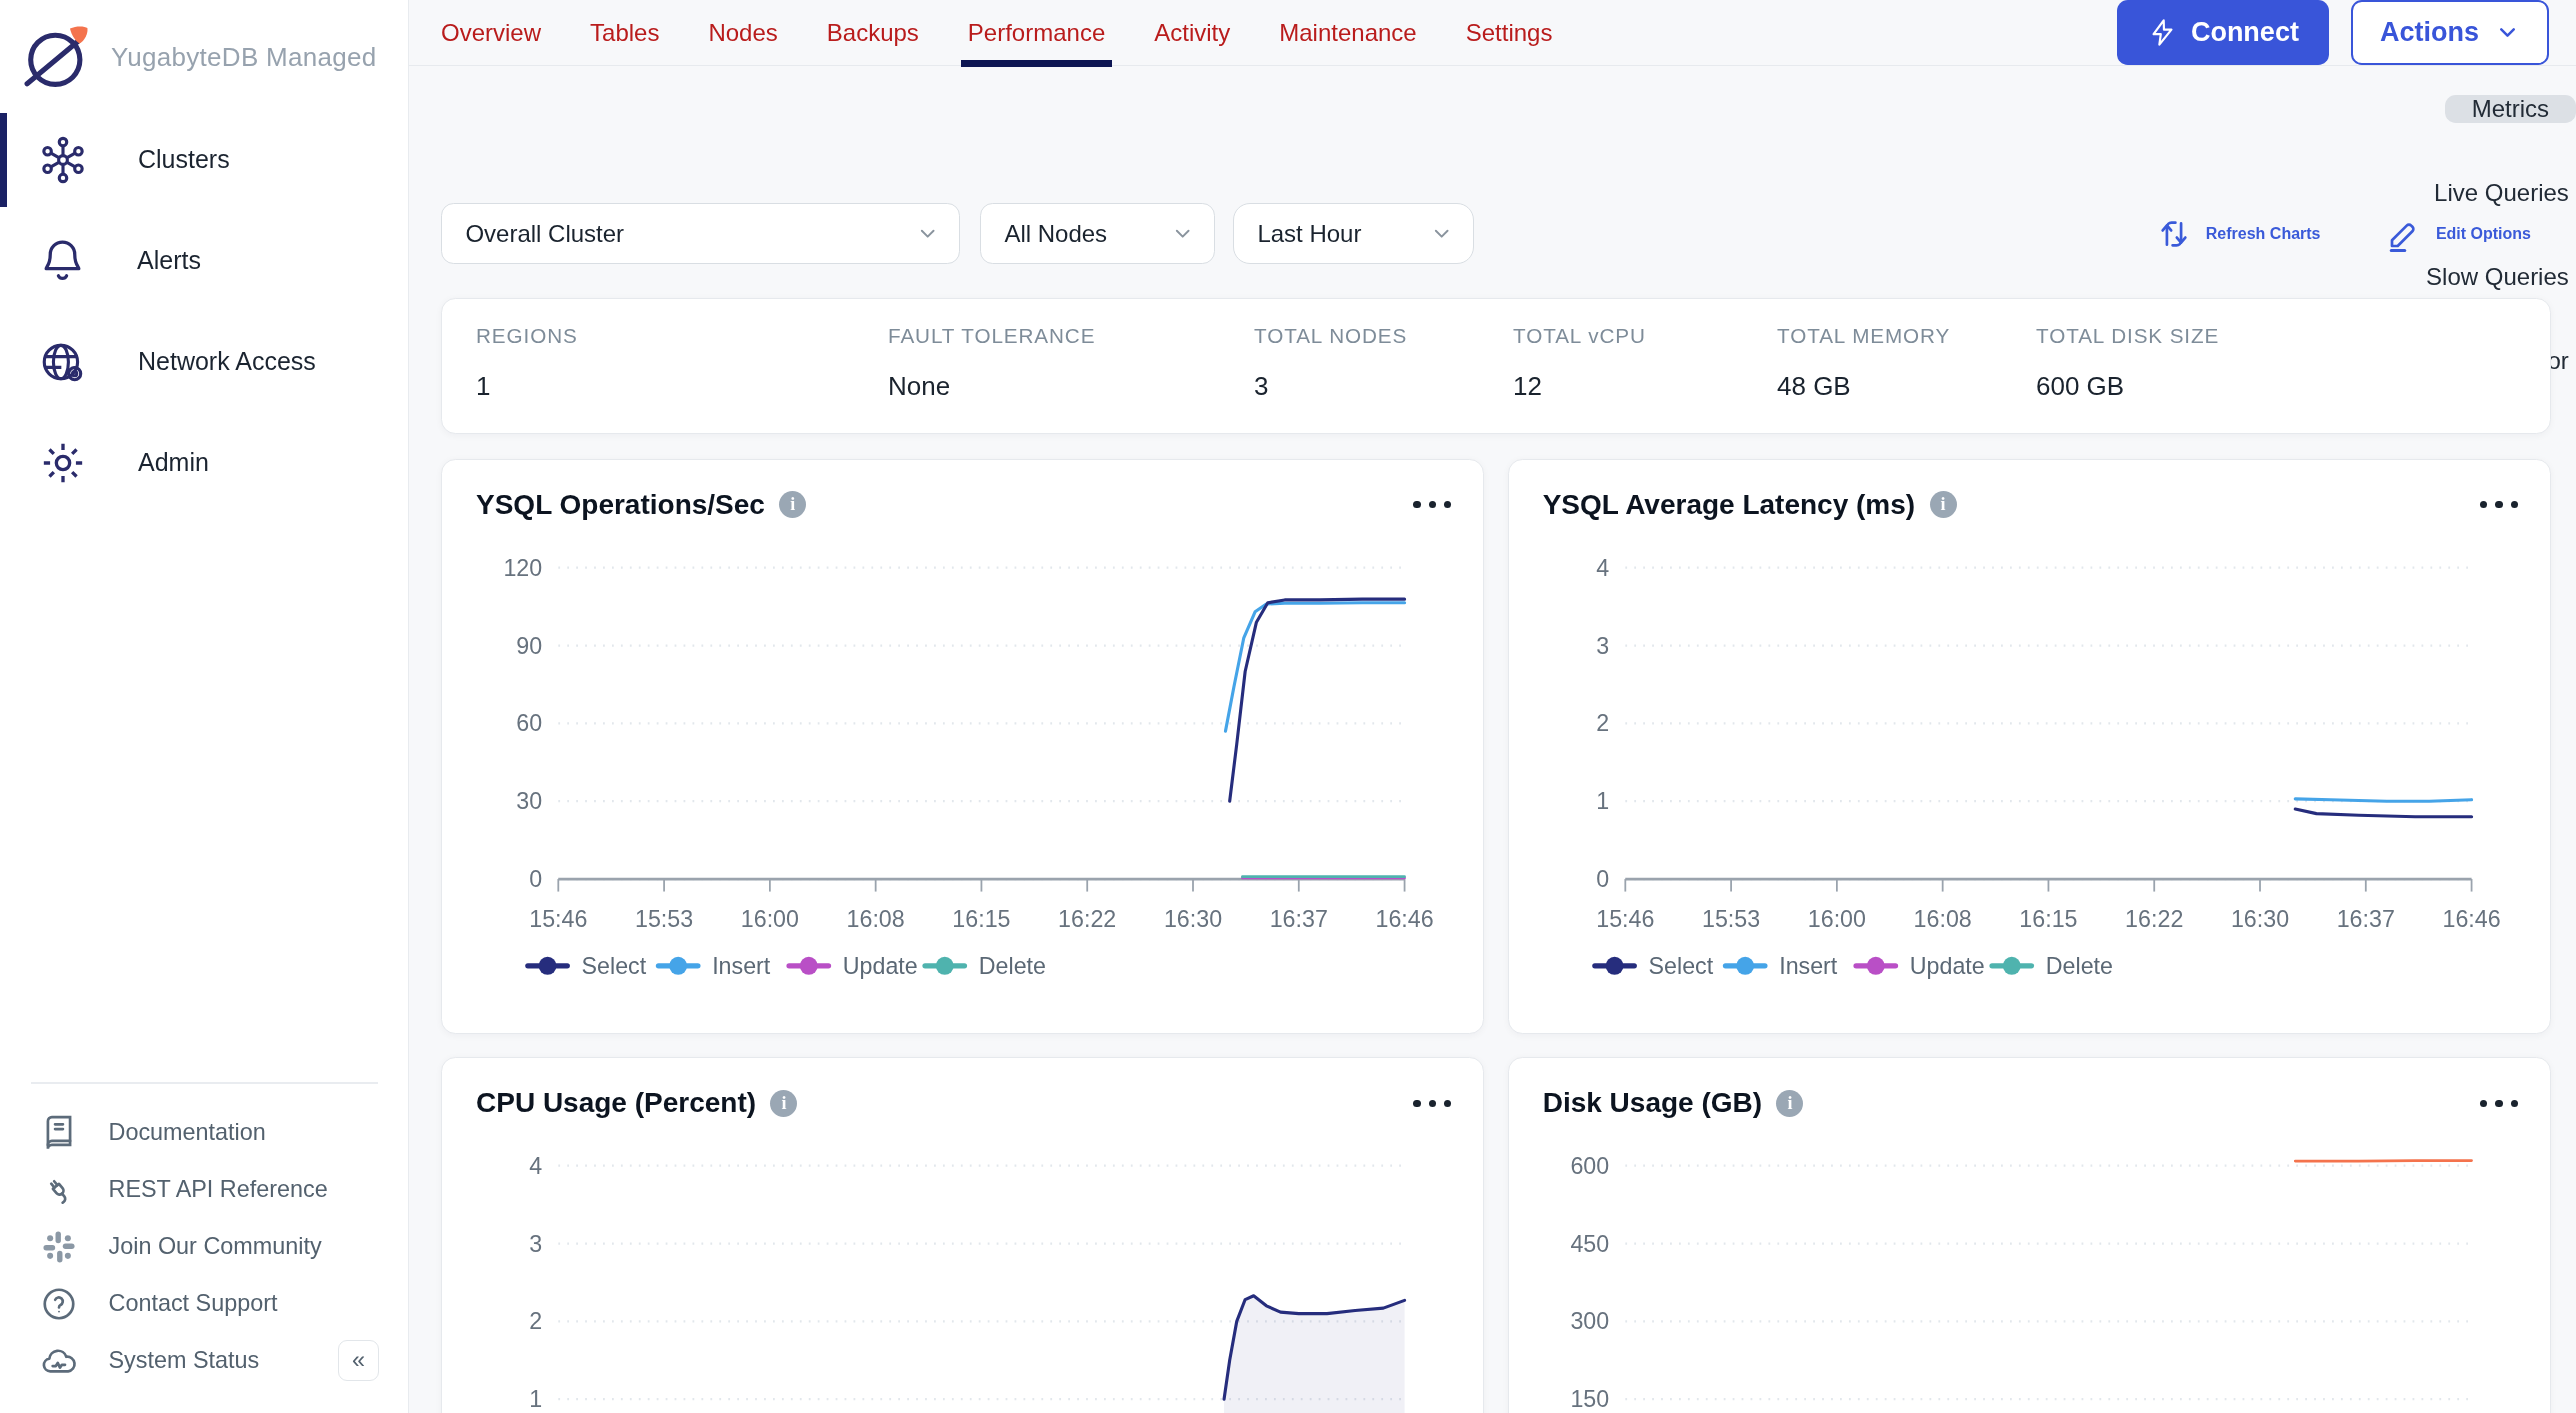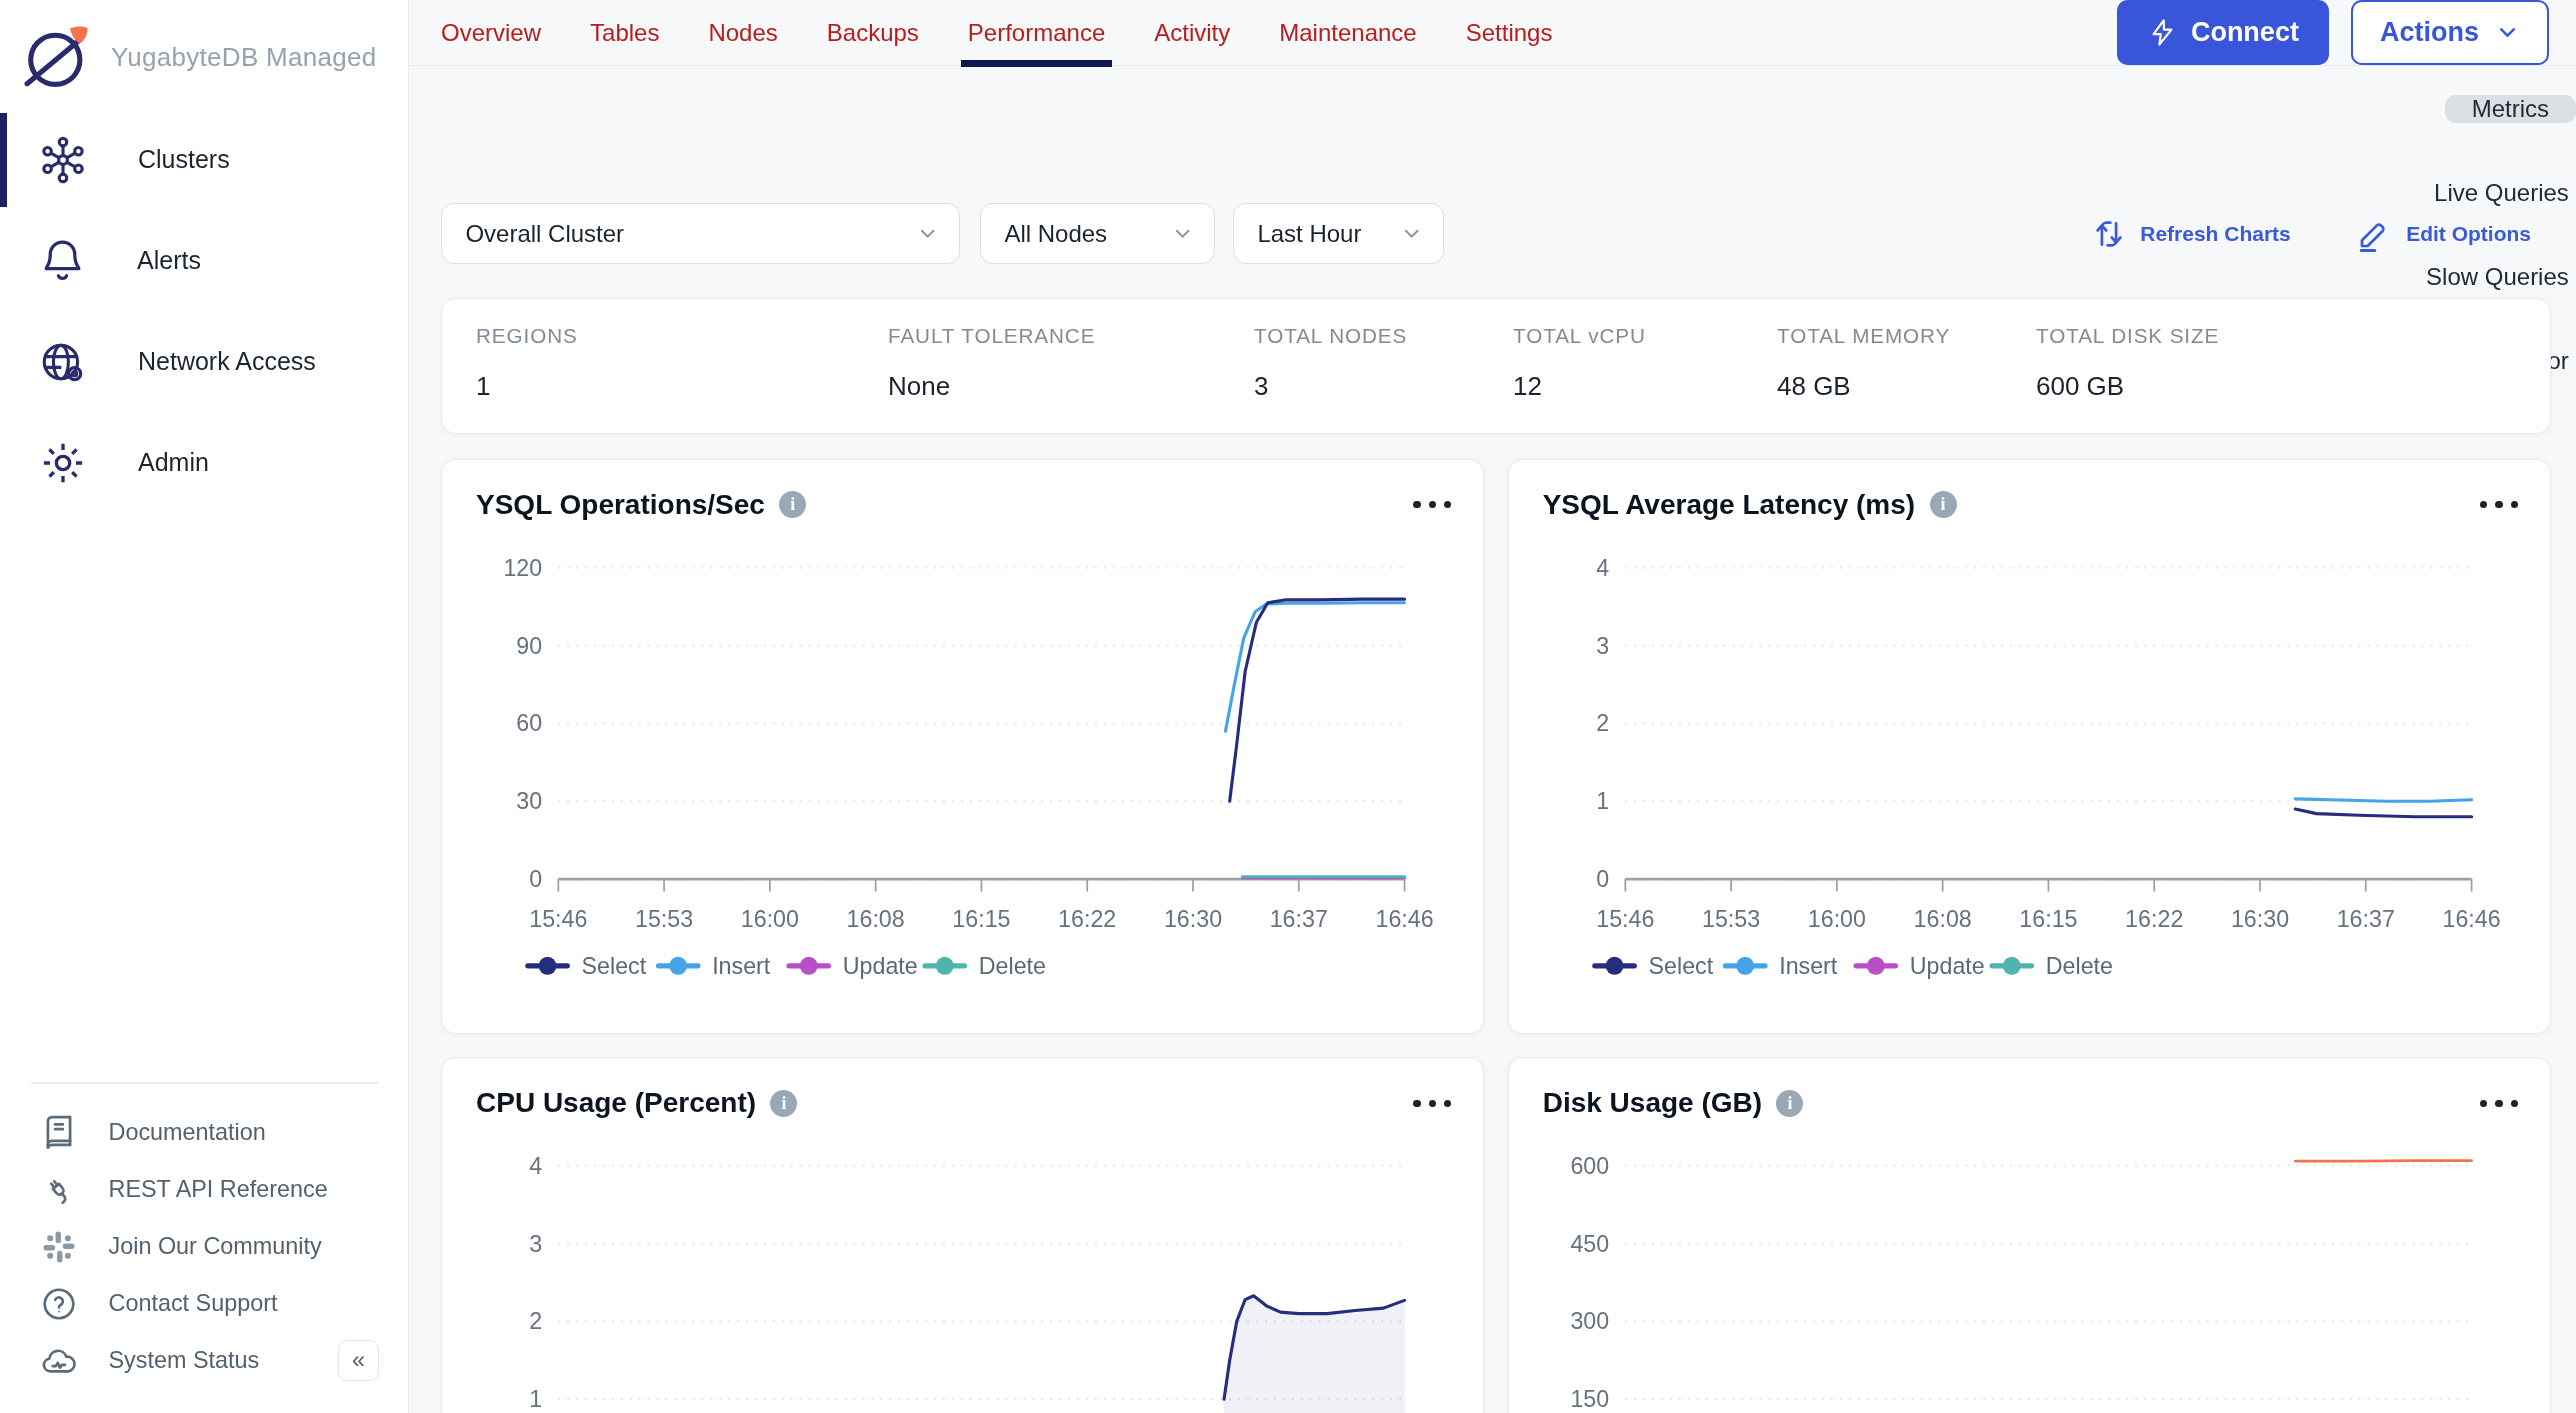--- a/index.html
+++ b/index.html
@@ -38,23 +38,23 @@
   .subtabs { display:flex; align-items:flex-end; gap:56px; padding-left:32px; margin-top:29px; height:59px;flex-direction:column; }
   .subtab { font-size:24px; color:#222B36; cursor:pointer; padding:0 7.2px; }
   .subtab.active { background:#DCE0E5; border-radius:10.8px; height:59px; display:flex; align-items:center; padding:0 27px; }
 
   .filters { display:flex; align-items:center; padding:0 45px 0 32px; margin-top:49px; }
   .select { height:61px; background:#fff; border:1.8px solid #D9DEE3; border-radius:12.6px; display:flex; align-items:center;
     padding:0 20px 0 23.4px; font-size:24px; color:#1A232E; cursor:pointer; }
   .select .chev { margin-left:auto; }
   .sel-cluster { width:519px; margin-right:20px; }
   .sel-nodes   { width:235px; margin-right:18px; }
-  .sel-time    { width:211px; }
+  .sel-time    { width:241px;border-radius:17px; }
   .filter-links { margin-left:auto; display:flex; align-items:center; gap:65px; }
-  .flink { display:flex; align-items:center; gap:14.4px; color:#3A5AD9; font-size:21px; font-weight:700; cursor:pointer; }
+  .flink { display:flex; align-items:center; gap:14.4px; color:#3A5AD9; font-size:16px; font-weight:700; cursor:pointer; }
 
   .stats-card { margin:34px 25px 0 32px; background:#fff; border:1.8px solid #E6E9ED; border-radius:14.4px;
     box-shadow:0 1.8px 7.2px rgba(16,24,40,.04); padding:25px 0 30.5px 34px;
     display:grid; grid-template-columns:412px 366px 259px 264px 259px 1fr; }
   .stat .slabel { font-size:20.7px; color:#7E8C99; letter-spacing:0.9px; }
   .stat .svalue { font-size:26px; color:#1A232E; margin-top:23.4px; }
 
   .charts { margin:25px 25px 0 32px; display:grid; grid-template-columns:1fr 1fr; gap:23.4px; }
   .chart-card { background:#fff; border:1.8px solid #E6E9ED; border-radius:14.4px; box-shadow:0 1.8px 7.2px rgba(16,24,40,.04);
     height:575px; overflow:hidden; }

